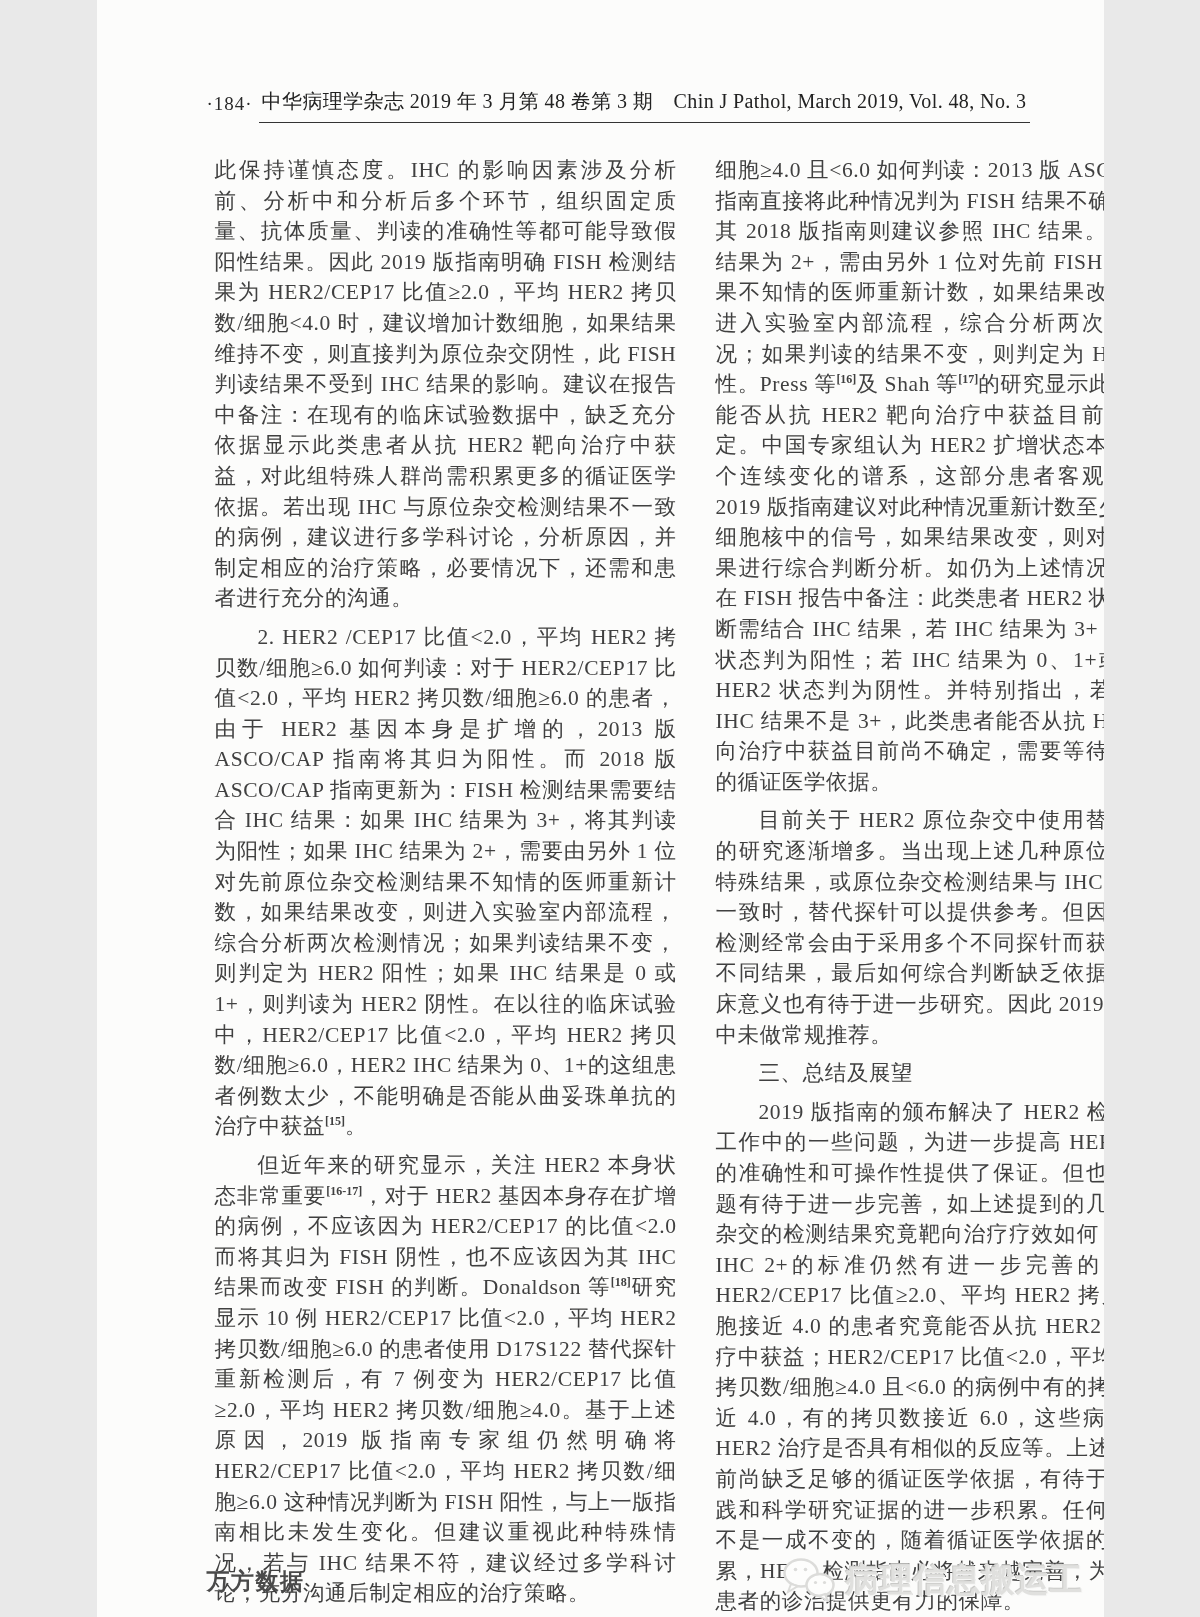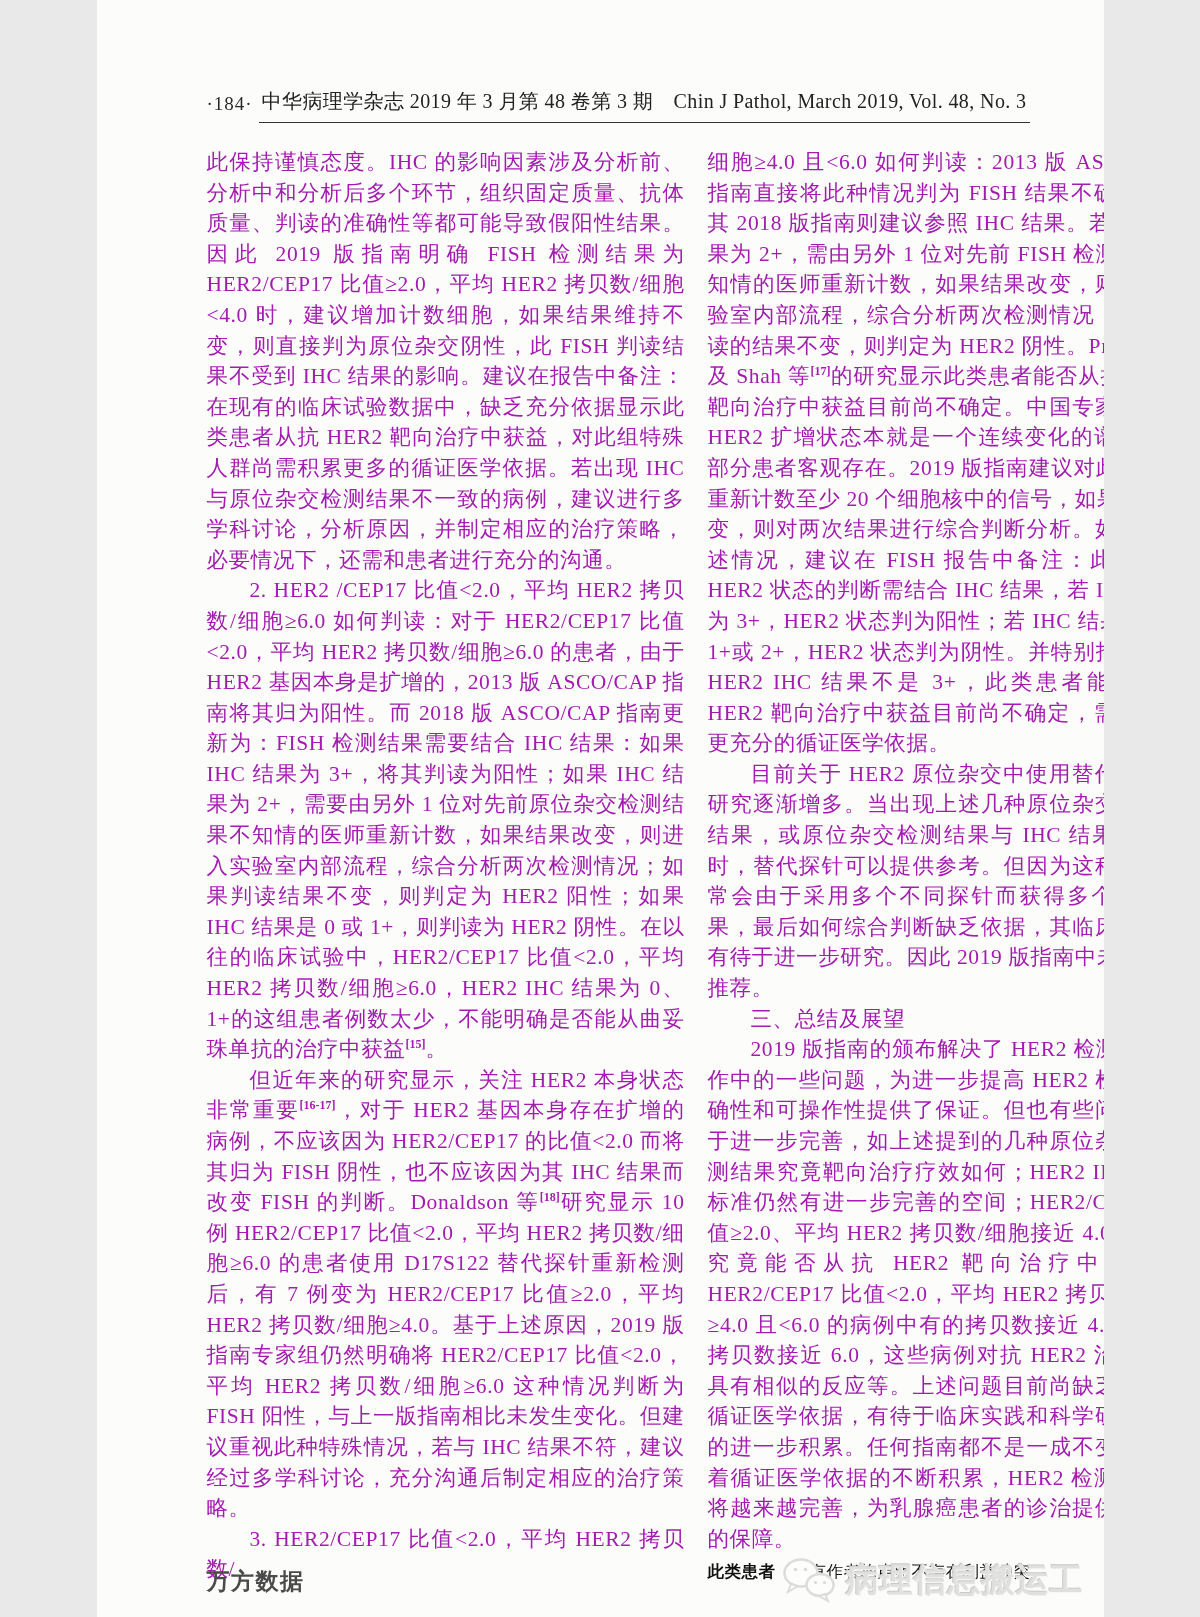--- a/index.html
+++ b/index.html
@@ -41,27 +41,27 @@
   .columns {
     display: flex;
     gap: 23px;
     margin: 24px 110px 0 110px;
   }
   .col {
     width: 478px;
     flex: 0 0 478px;
   }
   .para {
-    margin: 0;
+    margin: 8px;
     font-size: 21.5px;
     line-height: 30.6px;
     letter-spacing: 0.6px;
     text-align: justify;
     text-justify: inter-ideograph;
-    color: #a21caf;
+    color: #404040;
   }
   .para.indent { text-indent: 2em; }
   .para sup {
     font-size: 12px;
     line-height: 0;
     vertical-align: super;
     letter-spacing: 0;
     font-weight: bold;
   }
   .conflict {

